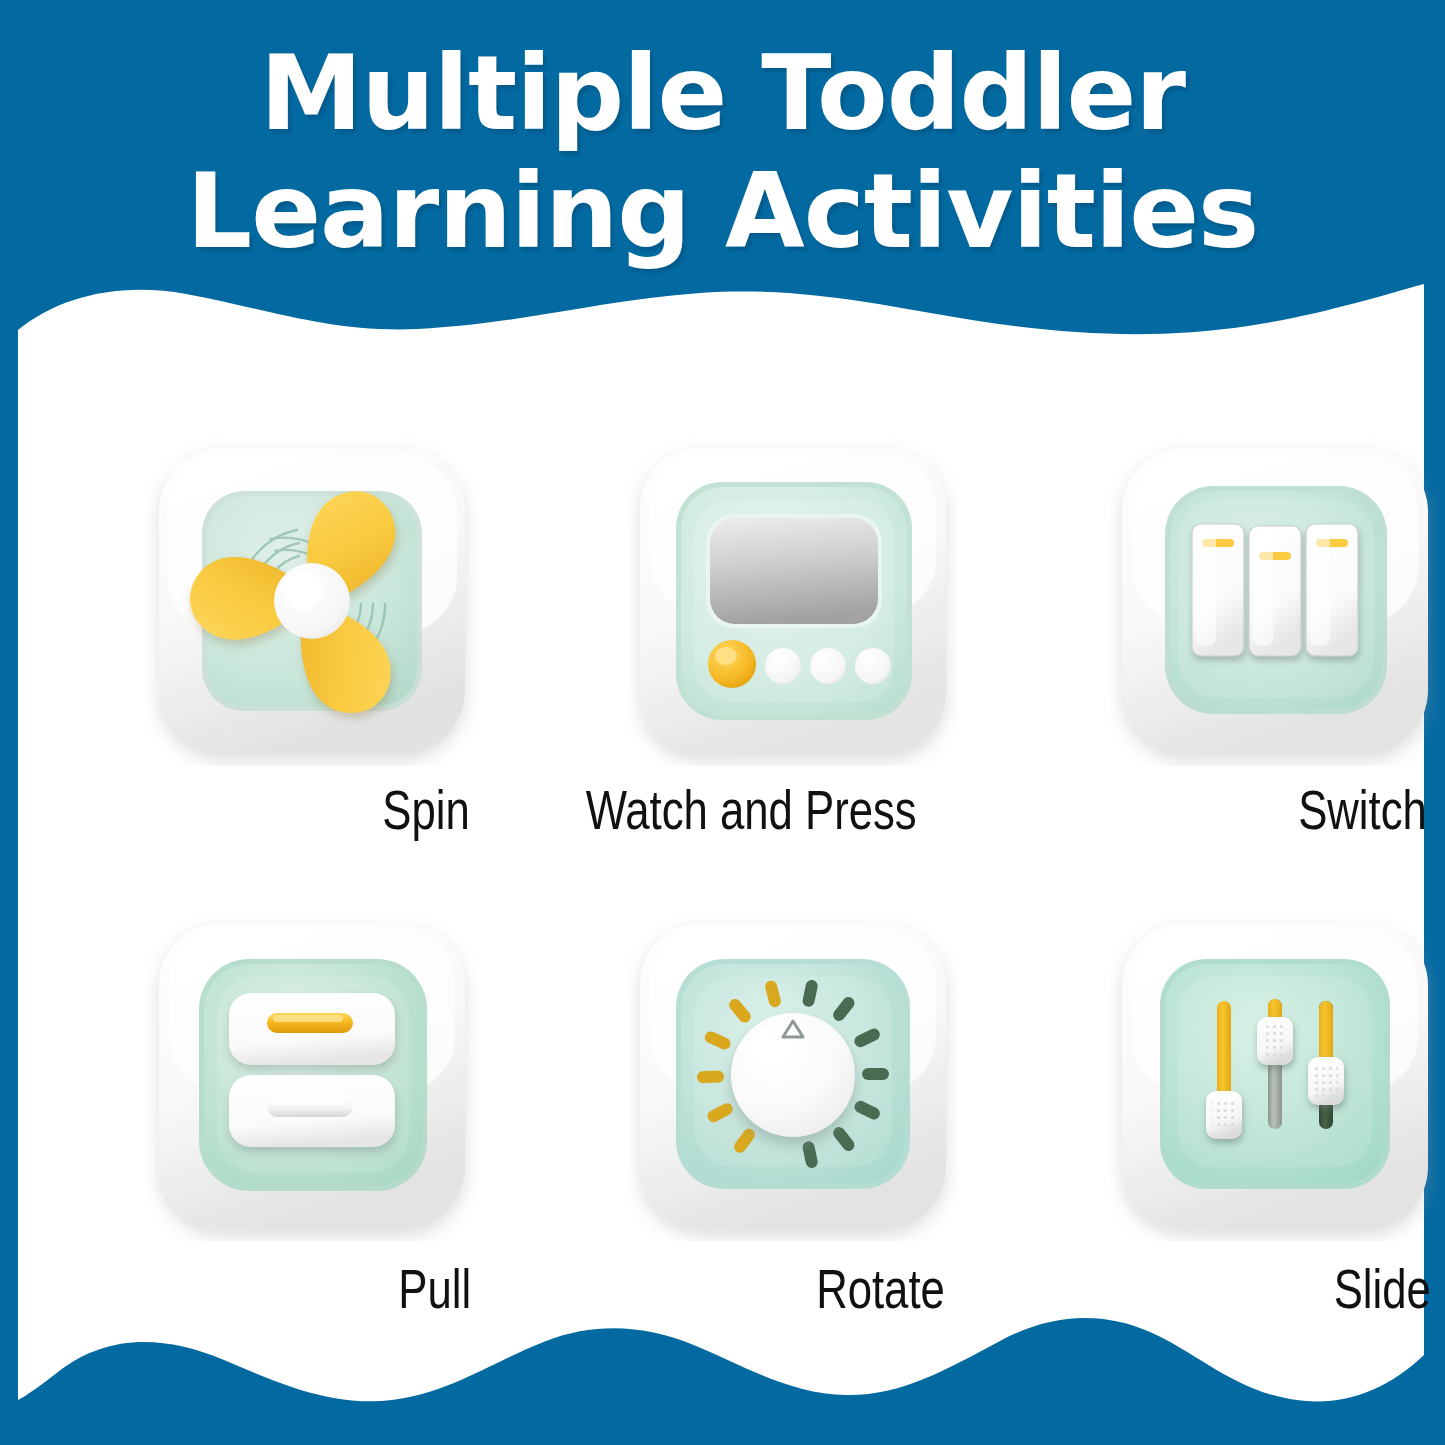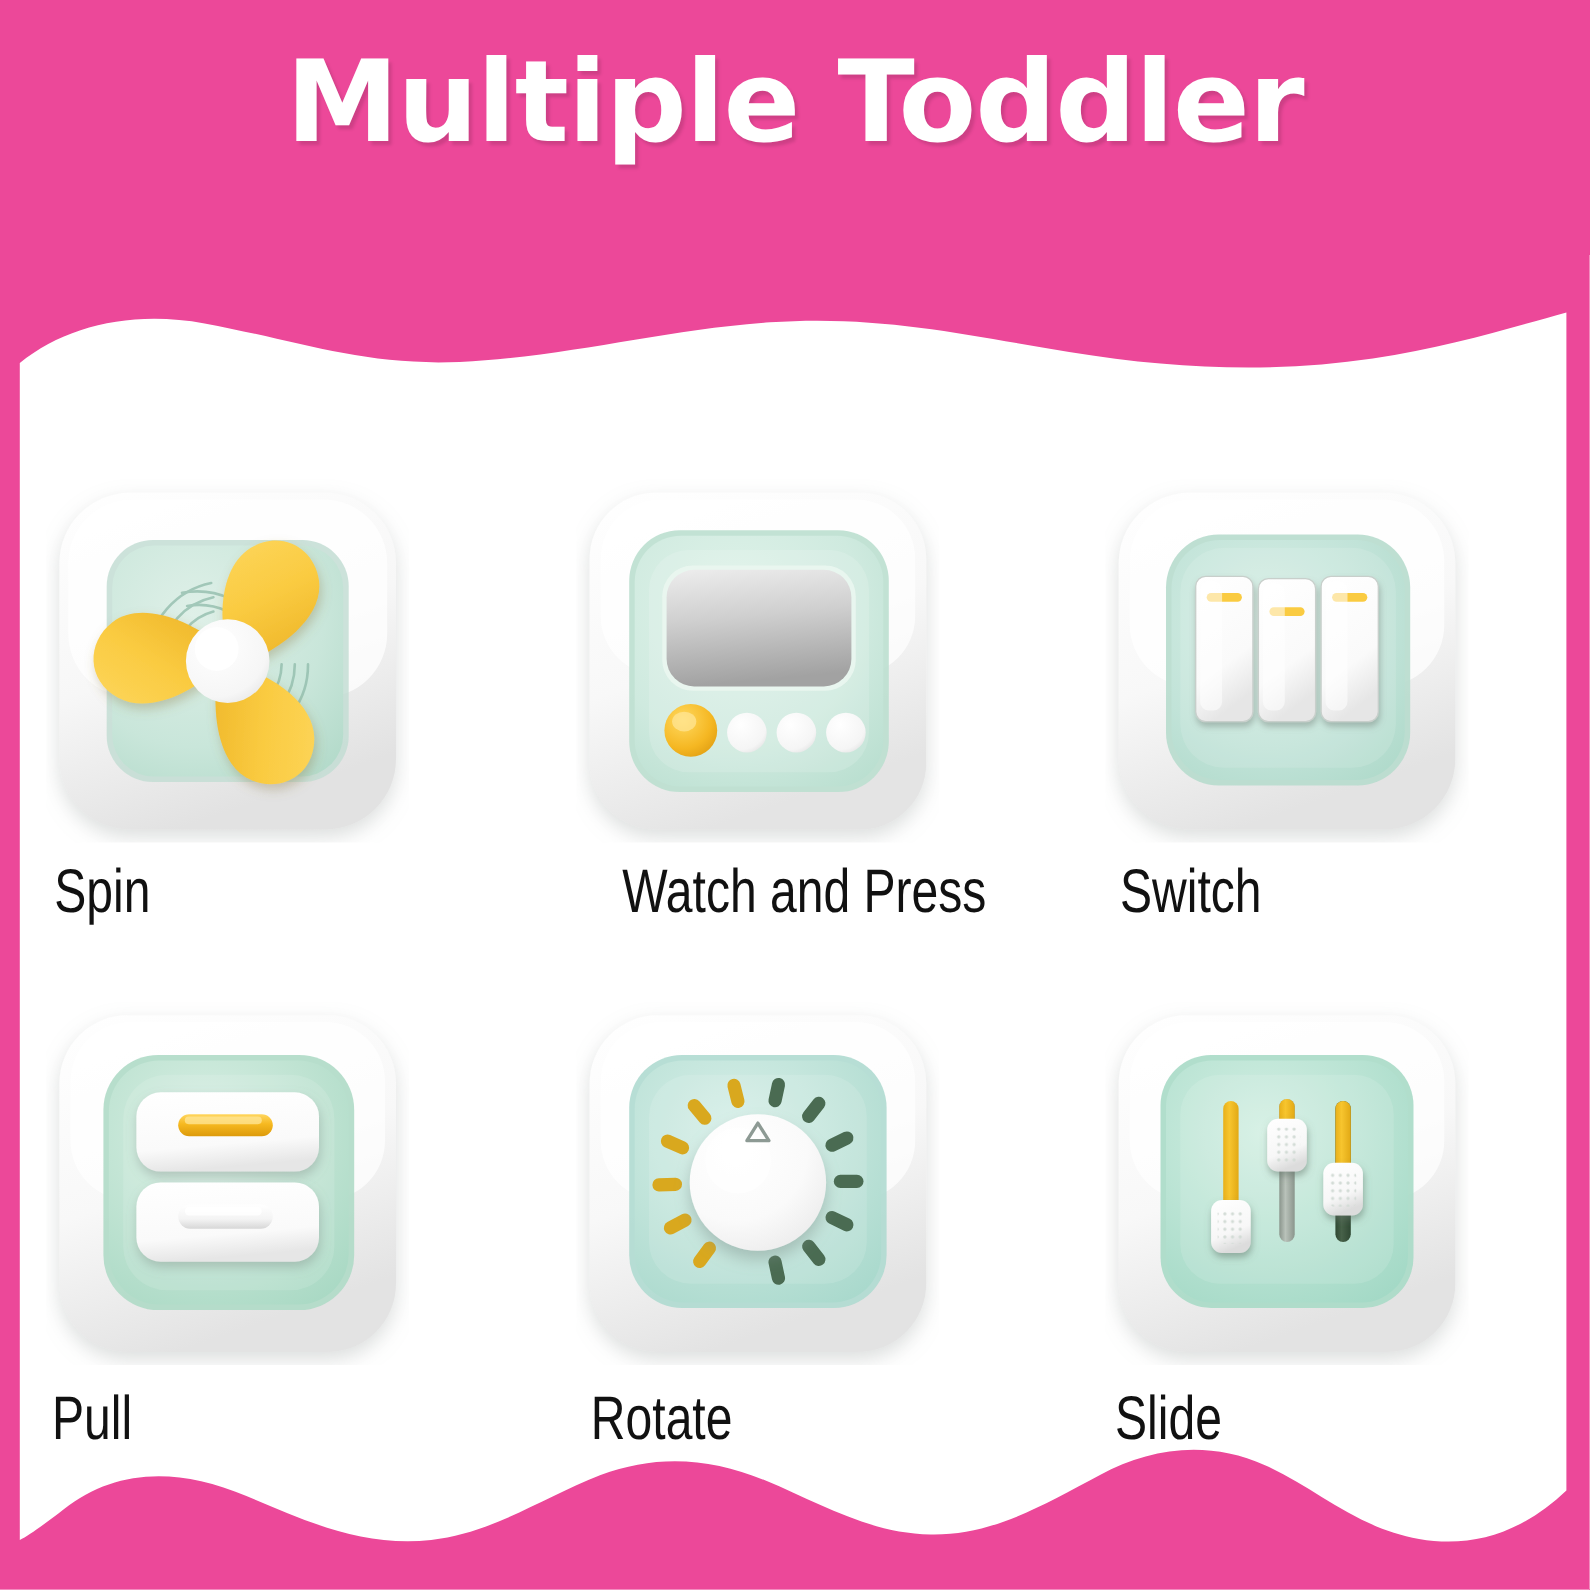--- a/index.html
+++ b/index.html
@@ -4,21 +4,21 @@
 <style>
   * { box-sizing: border-box; margin: 0; padding: 0; }
   html, body {
     width: 1445px; height: 1445px;
     overflow: hidden;
     font-family: "Liberation Sans", sans-serif;
   }
   #root {
     position: relative;
     width: 1445px; height: 1445px;
-    background: #ec4899;
+    background: #0369a1;
     overflow: hidden;
   }
 
   
   #title-block {
     position: absolute;
     top: 34px; left: 0; width: 1445px;
     text-align: center;
     z-index: 5;
   }
@@ -46,21 +46,21 @@
     top: 428px; left: 0;
     width: 1445px;
     z-index: 4;
     display: grid;
     grid-template-columns: repeat(3, 1fr);
     row-gap: 30px;
   }
   .cell {
     display: flex;
     flex-direction: column;
-    align-items: flex-start;
+    align-items: flex-end;
     padding-left: 37px;
   }
   .tile-wrap {
     width: 340px;
     height: 345px;
     display: flex;
     align-items: center;
     justify-content: center;
   }
   .tile-svg { display: block; }
@@ -100,20 +100,21 @@
              C 646,1325 596,1322 546,1341
              C 492,1362 450,1393 392,1400
              C 330,1407 276,1382 224,1360
              C 160,1333 104,1336 58,1372
              C 40,1386 26,1396 18,1400
              Z" fill="#FFFFFF"></path>
   </svg>
 
   <div id="title-block">
     <div class="title-line">Multiple Toddler</div>
+    <div class="title-line">Learning Activities</div>
   </div>
 
   <div id="grid">
 
     <div class="cell row1">
       <div class="tile-wrap">
         <svg class="tile-svg" width="330" height="330" viewBox="0 0 330 330">
           <defs>
             <linearGradient id="sp-body" x1="0" y1="0" x2="0.35" y2="1">
               <stop offset="0" stop-color="#FFFFFF"></stop>

